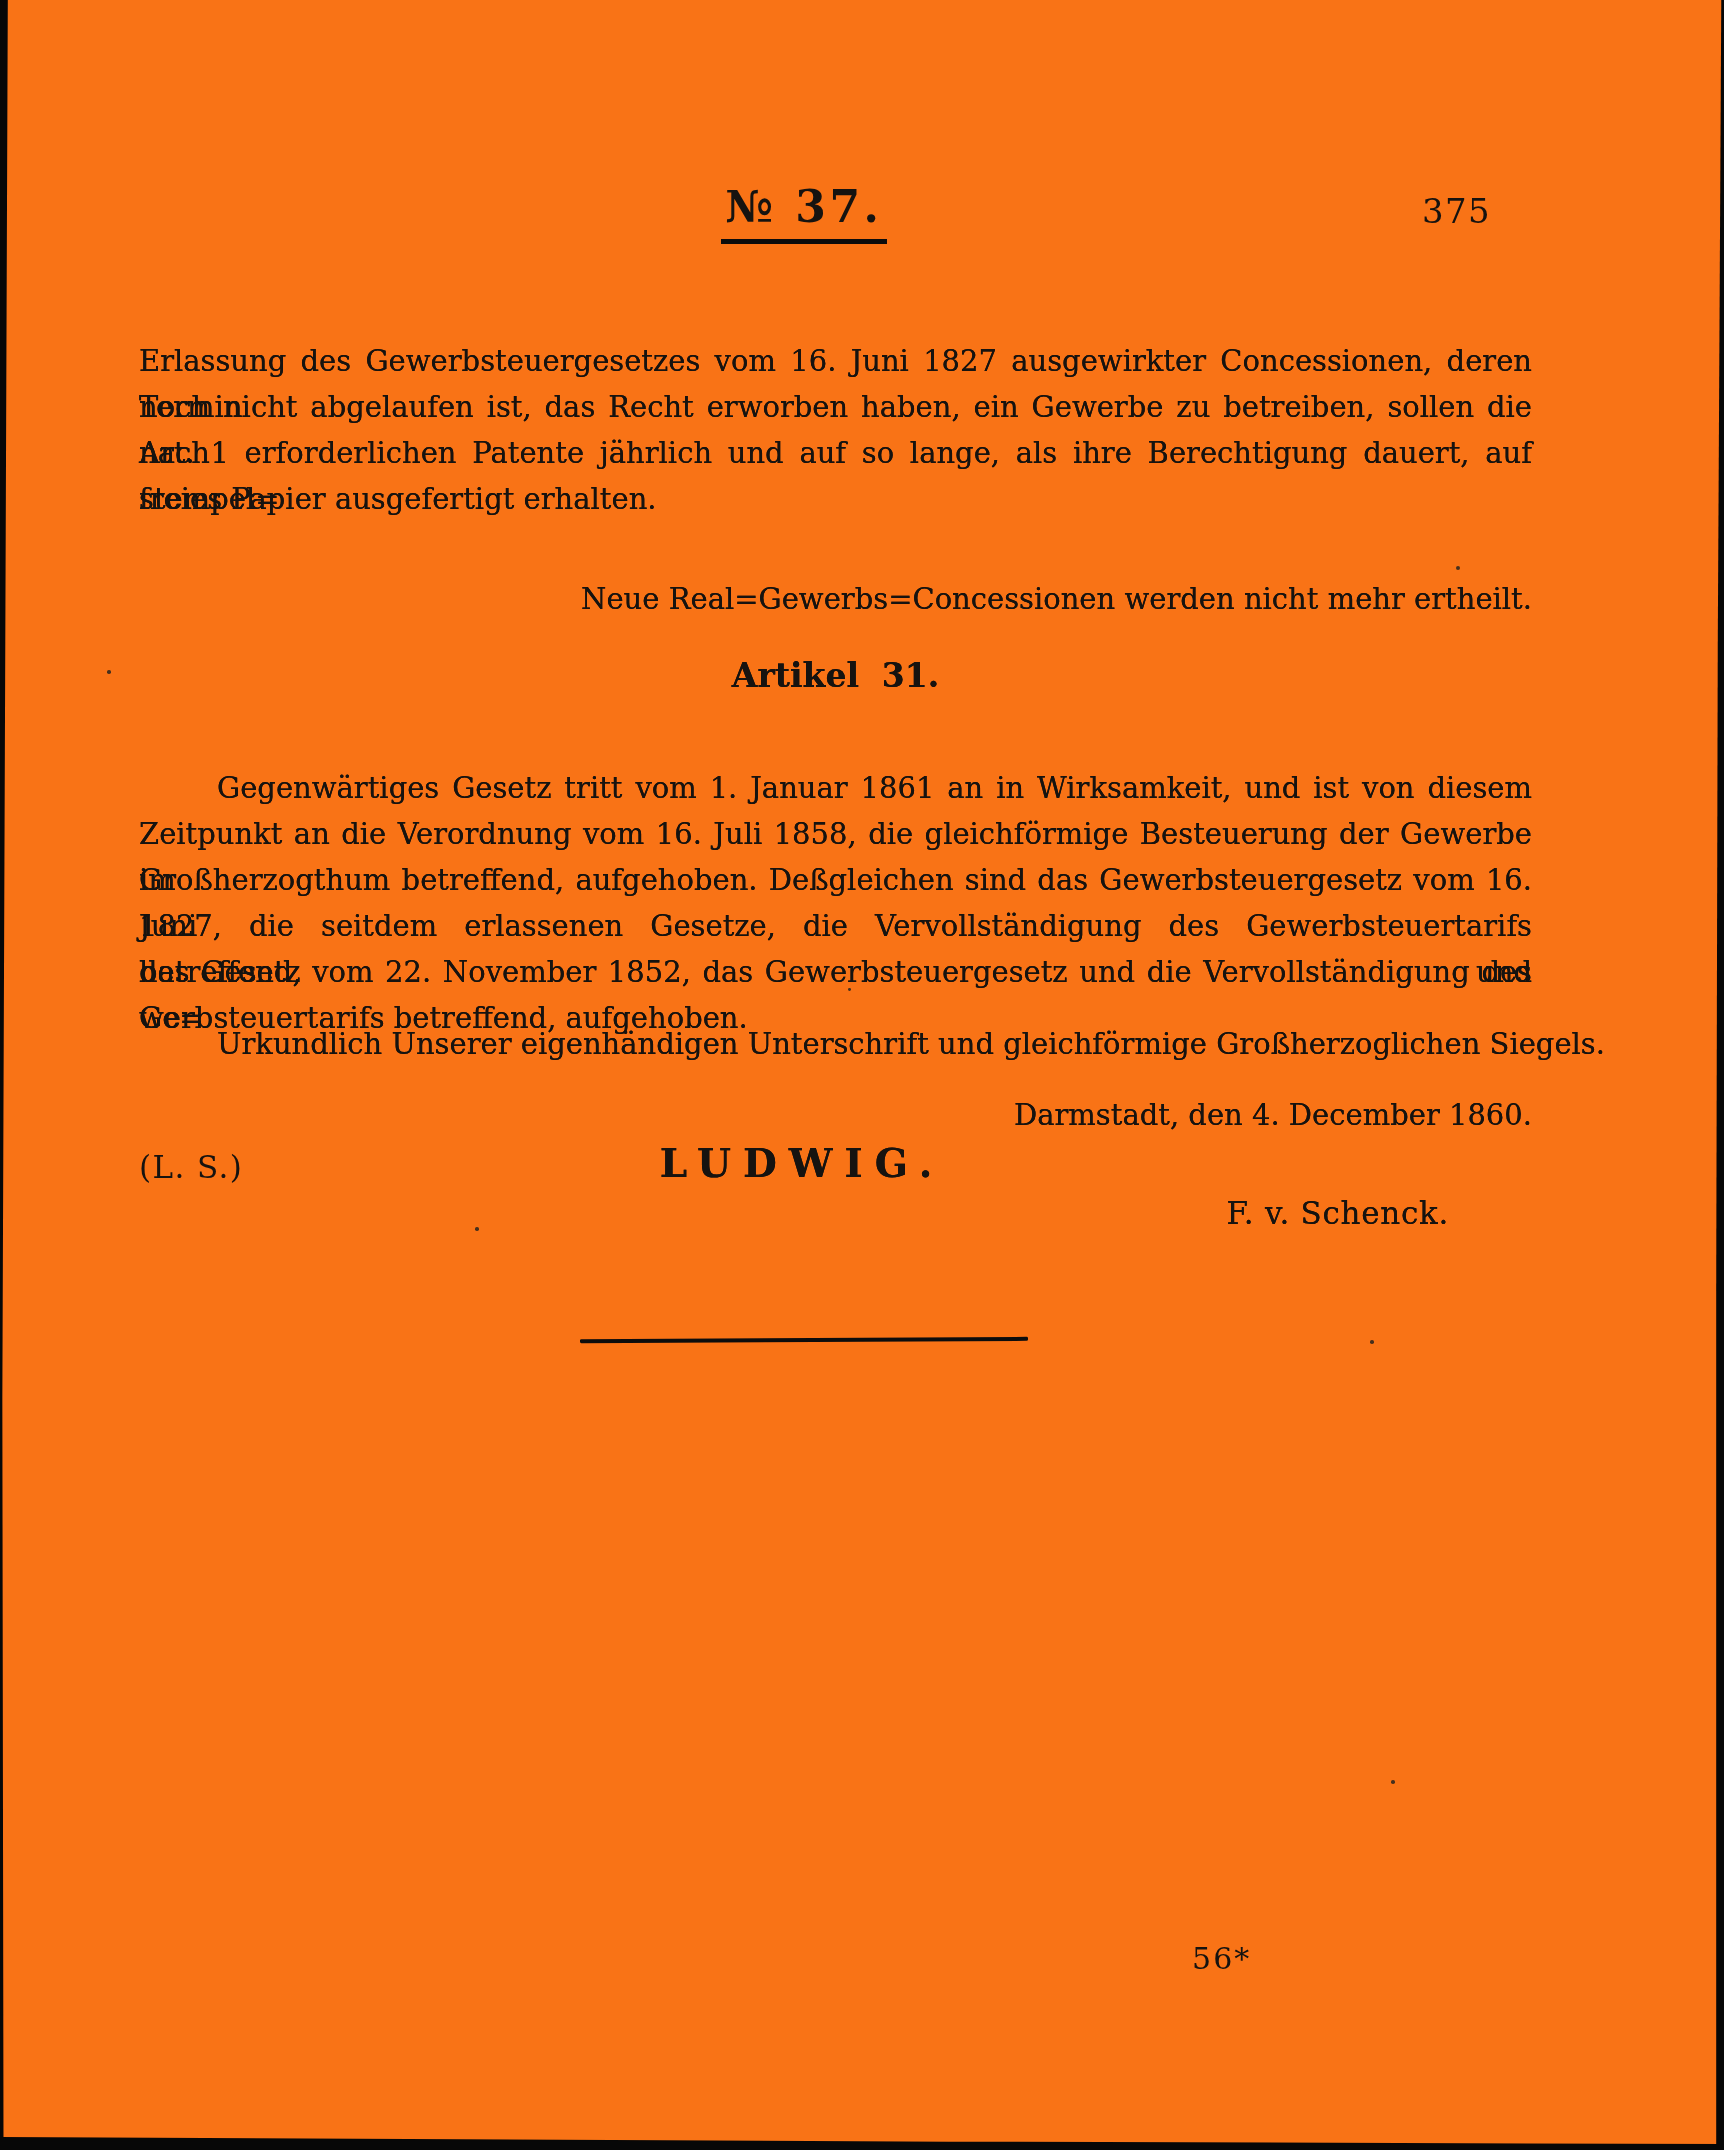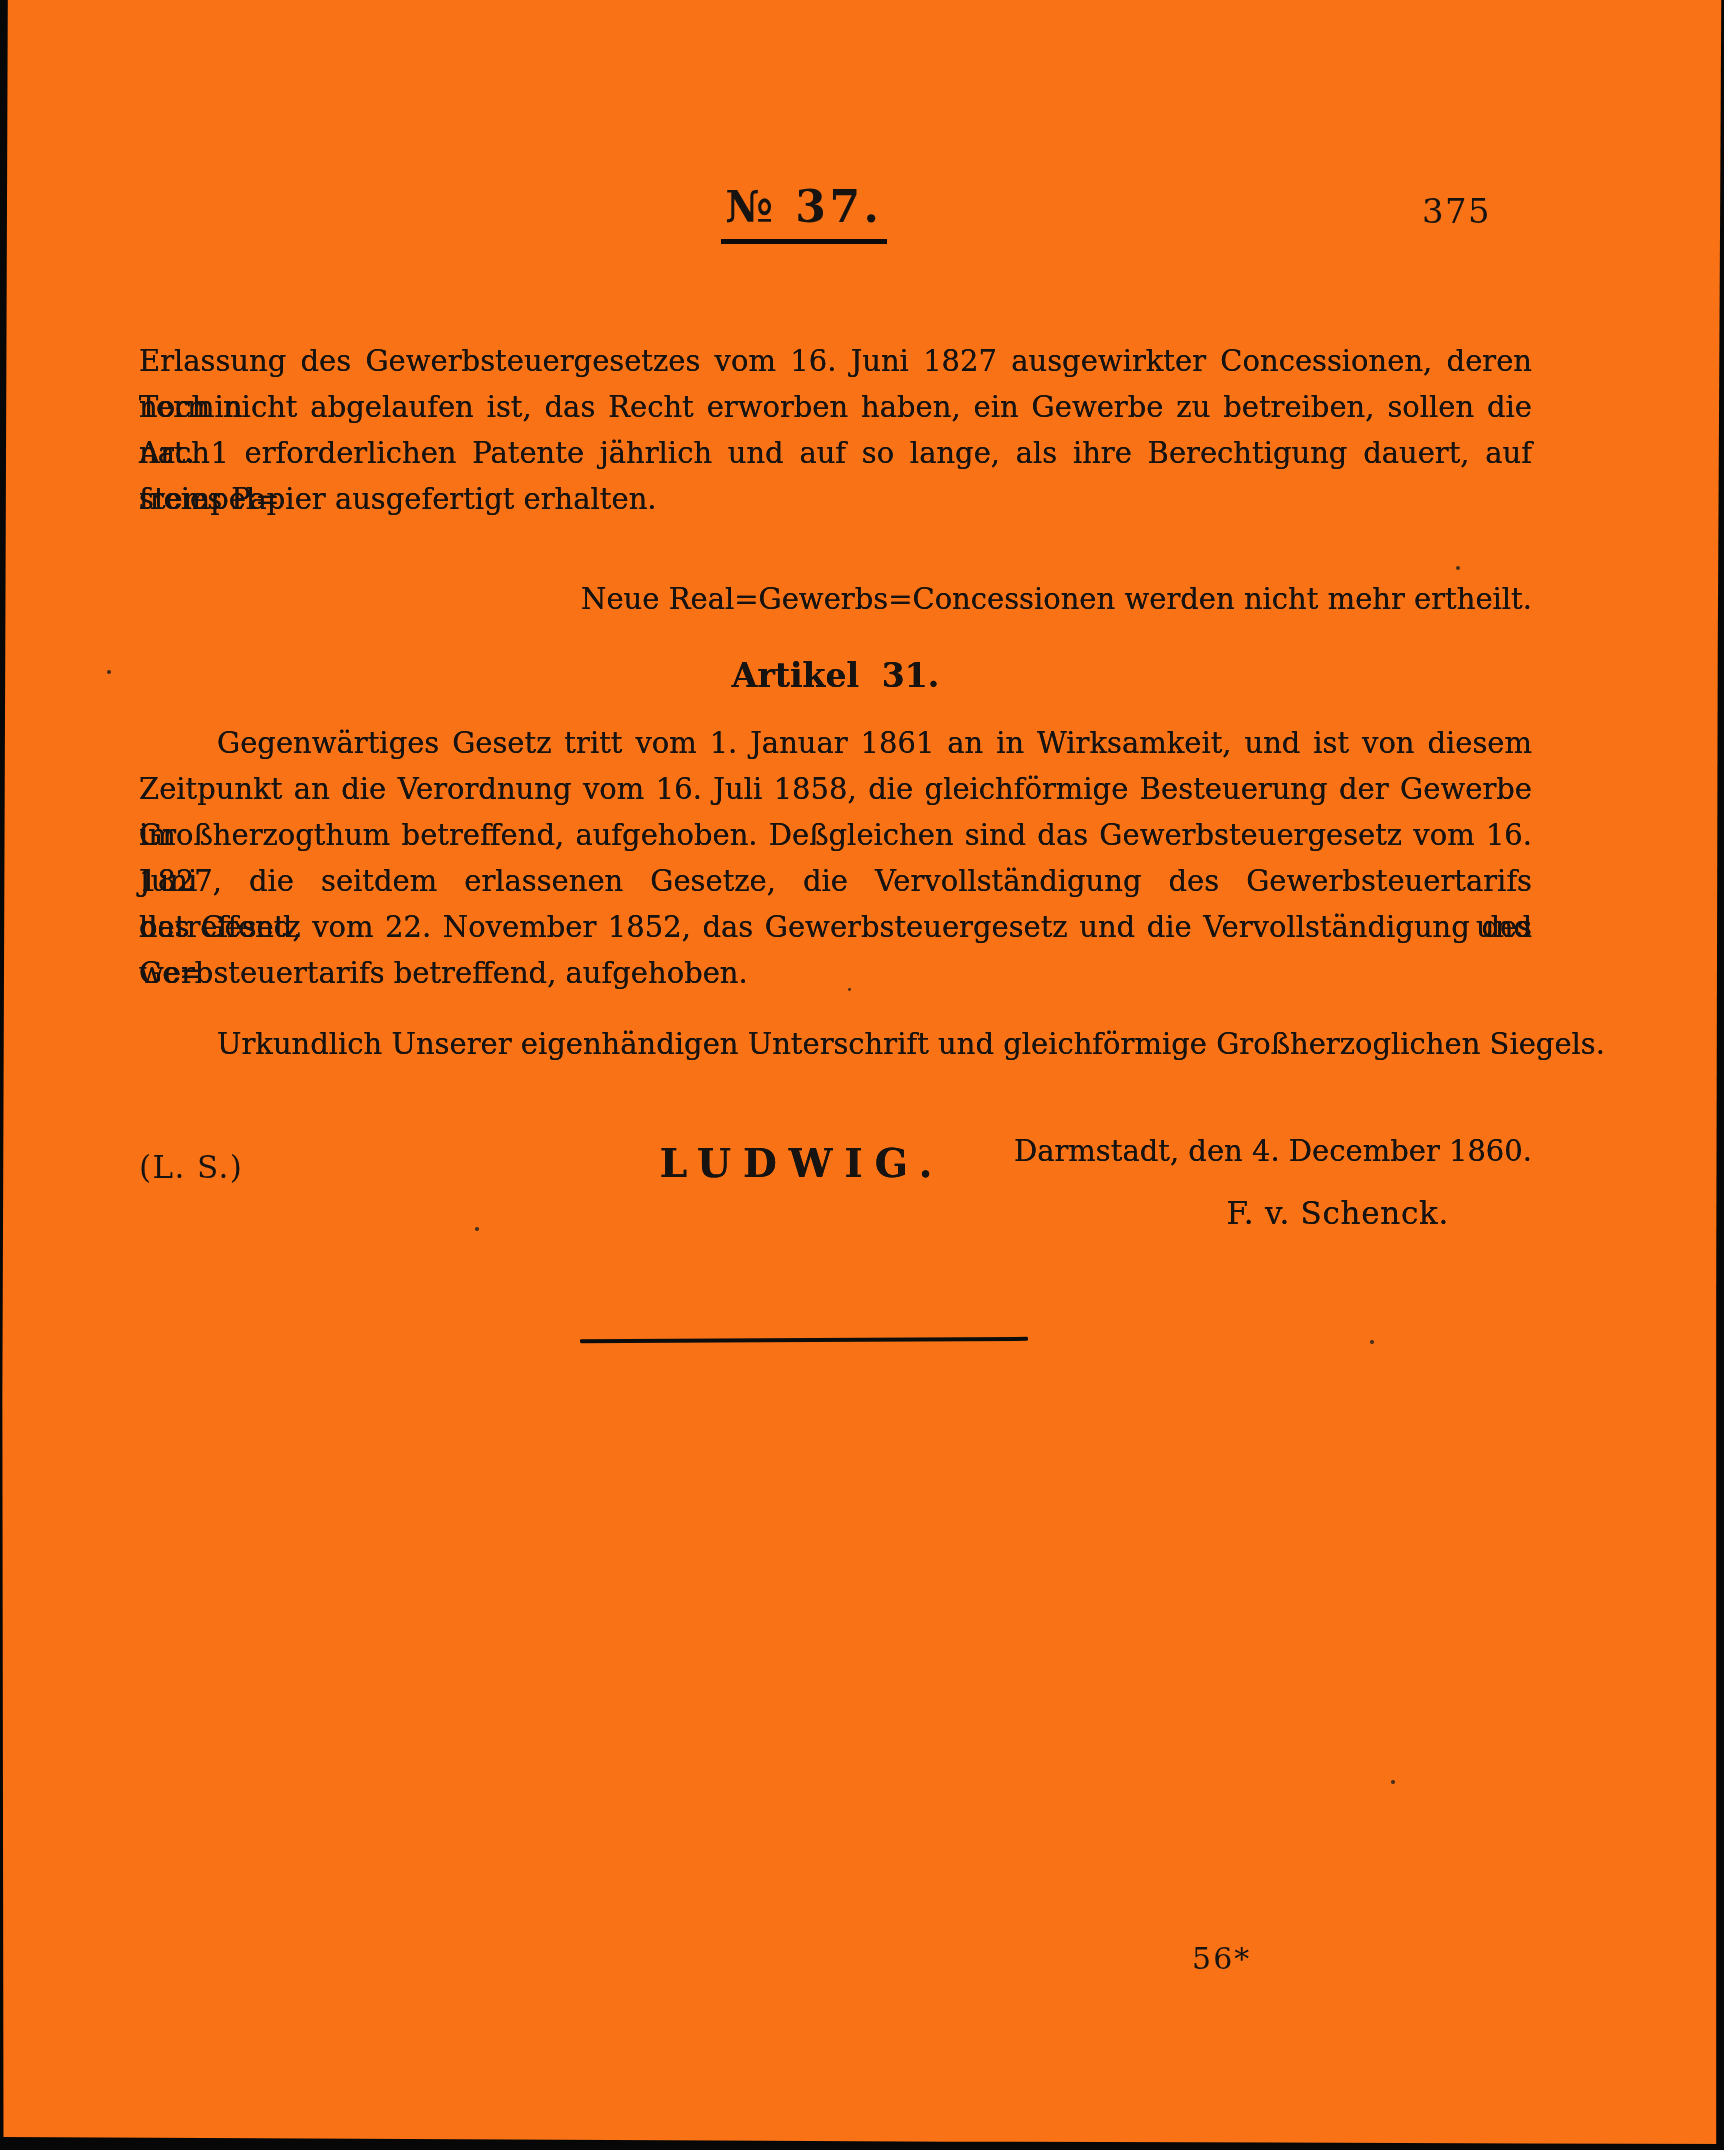--- a/index.html
+++ b/index.html
@@ -125,31 +125,31 @@
     <div class="line justify">Erlassung des Gewerbsteuergesetzes vom 16. Juni 1827 ausgewirkter Concessionen, deren Termin</div>
     <div class="line justify">noch nicht abgelaufen ist, das Recht erworben haben, ein Gewerbe zu betreiben, sollen die nach</div>
     <div class="line justify">Art. 1 erforderlichen Patente jährlich und auf so lange, als ihre Berechtigung dauert, auf stempel=</div>
     <div class="line">freies Papier ausgefertigt erhalten.</div>
   </div>
 
   <div class="single" style="top:576px">Neue Real=Gewerbs=Concessionen werden nicht mehr ertheilt.</div>
 
   <div class="heading" style="top:659px">Artikel 31.</div>
 
-  <div class="para" style="top:720px">
+  <div class="para" style="top:765px">
     <div class="line justify indent">Gegenwärtiges Gesetz tritt vom 1. Januar 1861 an in Wirksamkeit, und ist von diesem</div>
     <div class="line justify">Zeitpunkt an die Verordnung vom 16. Juli 1858, die gleichförmige Besteuerung der Gewerbe im</div>
     <div class="line justify">Großherzogthum betreffend, aufgehoben.  Deßgleichen sind das Gewerbsteuergesetz vom 16. Juni</div>
     <div class="line justify">1827, die seitdem erlassenen Gesetze, die Vervollständigung des Gewerbsteuertarifs betreffend, und</div>
     <div class="line justify">das Gesetz vom 22. November 1852, das Gewerbsteuergesetz und die Vervollständigung des Ge=</div>
     <div class="line">werbsteuertarifs betreffend, aufgehoben.</div>
   </div>
 
   <div class="single" style="top:1021px">Urkundlich Unserer eigenhändigen Unterschrift und gleichförmige Großherzoglichen Siegels.</div>
-  <div class="single" style="top:1128px">Darmstadt, den 4. December 1860.</div>
+  <div class="single" style="top:1092px">Darmstadt, den 4. December 1860.</div>
 
   <div class="seal">(L. S.)</div>
   <div class="sovereign">LUDWIG.</div>
   <div class="countersig">F. v. Schenck.</div>
 
   <div class="rule"></div>
 
   <div class="sheet-mark">56*</div>
 
   <div class="speck" style="left:1456px; top:566px;  width:4.2px; height:4.2px;"></div>

